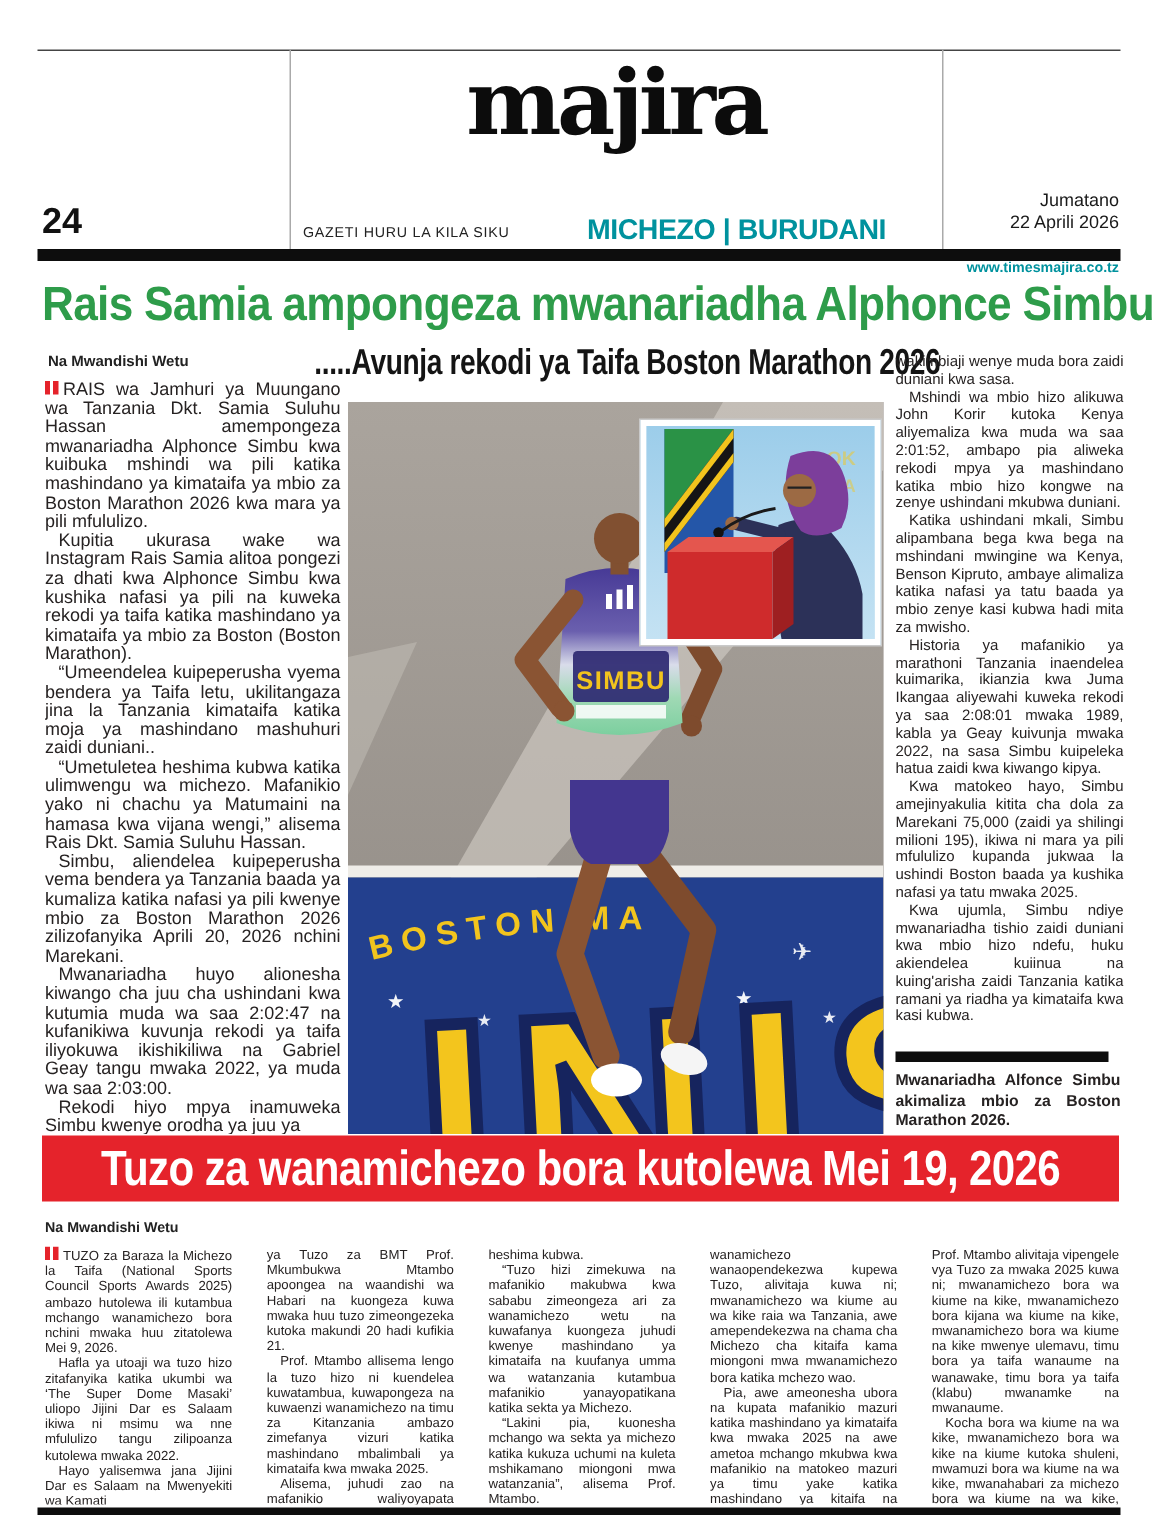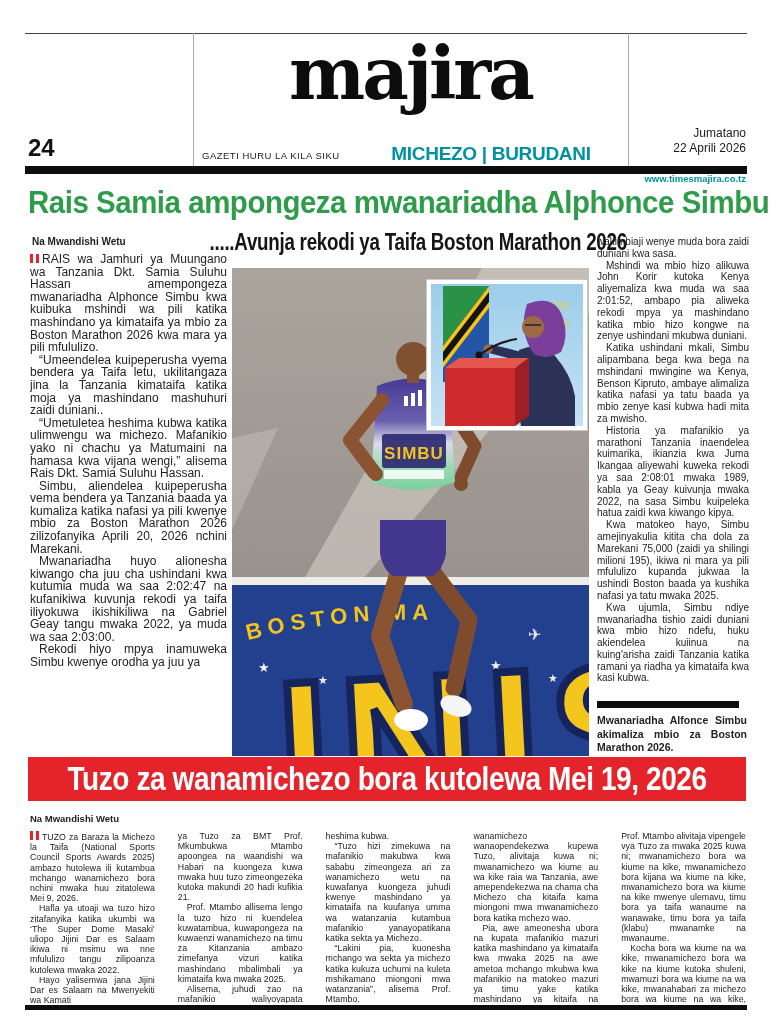--- a/index.html
+++ b/index.html
@@ -4,21 +4,21 @@
 <style>
   html,body{margin:0;padding:0;background:#e8e8e8;}
   .page{position:relative;width:774px;height:1024px;background:#ffffff;overflow:hidden;
         font-family:"Liberation Sans",sans-serif;color:#262222;}
   .abs{position:absolute;}
   
   .rule-thin{background:#444;height:1px;}
   .vrule{background:#aaa;width:1px;}
   .page-num{font-size:24px;font-weight:bold;color:#111;}
   .tagline{font-size:9.5px;letter-spacing:.5px;color:#222;}
-  .logo{font-family:"DejaVu Serif",serif;font-weight:bold;font-size:72px;line-height:.9;
+  .logo{font-family:"DejaVu Serif",serif;font-weight:bold;font-size:60px;line-height:.9;
         color:#0c0c0c;letter-spacing:-3px;}
   .section{font-size:19px;font-weight:bold;color:#00929e;letter-spacing:-.3px;}
   .dateblock{font-size:12px;color:#1a1a1a;text-align:right;line-height:1.25;}
   .website{font-size:9.5px;color:#00929e;font-weight:bold;margin-top:17px;}
   .bar-thick{background:#0d0d0d;}
   
   .headline{font-size:32px;font-weight:bold;color:#2e9c4a;white-space:nowrap;
             transform:scaleX(.92);transform-origin:left center;letter-spacing:-.5px;}
   .byline{font-size:10px;font-weight:bold;color:#222;}
   .subheadline{font-size:24px;font-weight:bold;color:#141414;white-space:nowrap;
@@ -67,20 +67,21 @@
   <div class="abs bar-thick" style="left:25px;top:166px;width:722px;height:8px;"></div>
 
   <div class="abs headline" style="left:28px;top:184px;">Rais Samia ampongeza mwanariadha Alphonce Simbu</div>
   <div class="abs byline" style="left:32px;top:236px;">Na Mwandishi Wetu</div>
   <div class="abs" style="left:160px;top:228px;width:450px;">
     <div class="subheadline">.....Avunja rekodi ya Taifa Boston Marathon 2026</div>
   </div>
 
   <div class="abs col col-left" style="left:30px;top:253px;height:503px;">
     <p><span class="pmark"></span><span>RAIS wa Jamhuri ya Muungano wa Tanzania Dkt. Samia Suluhu Hassan amempongeza mwanariadha Alphonce Simbu kwa kuibuka mshindi wa pili katika mashindano ya kimataifa ya mbio za Boston Marathon 2026 kwa mara ya pili mfululizo.</span></p>
+    <p class="p-ind">Kupitia ukurasa wake wa Instagram Rais Samia alitoa pongezi za dhati kwa Alphonce Simbu kwa kushika nafasi ya pili na kuweka rekodi ya taifa katika mashindano ya kimataifa ya mbio za Boston (Boston Marathon).</p>
     <p class="p-ind">“Umeendelea kuipeperusha vyema bendera ya Taifa letu, ukilitangaza jina la Tanzania kimataifa katika moja ya mashindano mashuhuri zaidi duniani..</p>
     <p class="p-ind">“Umetuletea heshima kubwa katika ulimwengu wa michezo. Mafanikio yako ni chachu ya Matumaini na hamasa kwa vijana wengi,” alisema Rais Dkt. Samia Suluhu Hassan.</p>
     <p class="p-ind">Simbu, aliendelea kuipeperusha vema bendera ya Tanzania baada ya kumaliza katika nafasi ya pili kwenye mbio za Boston Marathon 2026 zilizofanyika Aprili 20, 2026 nchini Marekani.</p>
     <p class="p-ind">Mwanariadha huyo alionesha kiwango cha juu cha ushindani kwa kutumia muda wa saa 2:02:47 na kufanikiwa kuvunja rekodi ya taifa iliyokuwa ikishikiliwa na Gabriel Geay tangu mwaka 2022, ya muda wa saa 2:03:00.</p>
     <p class="p-ind">Rekodi hiyo mpya inamuweka Simbu kwenye orodha ya juu ya</p>
   </div>
 
   <div class="abs photo" style="left:232px;top:268px;width:357px;height:488px;">
     <svg width="357" height="488" viewBox="0 0 357 488">
       <defs>

